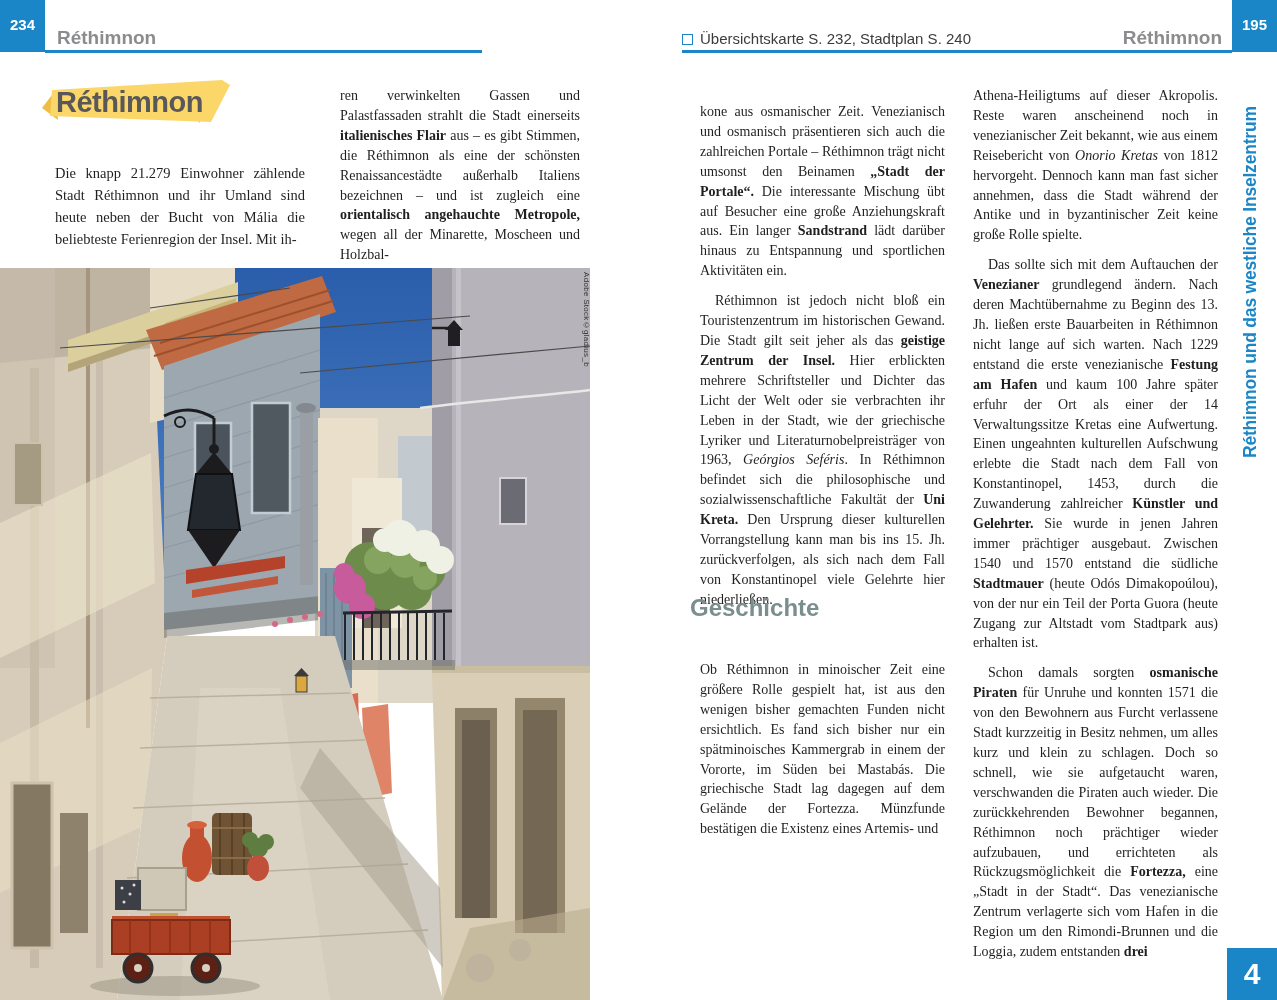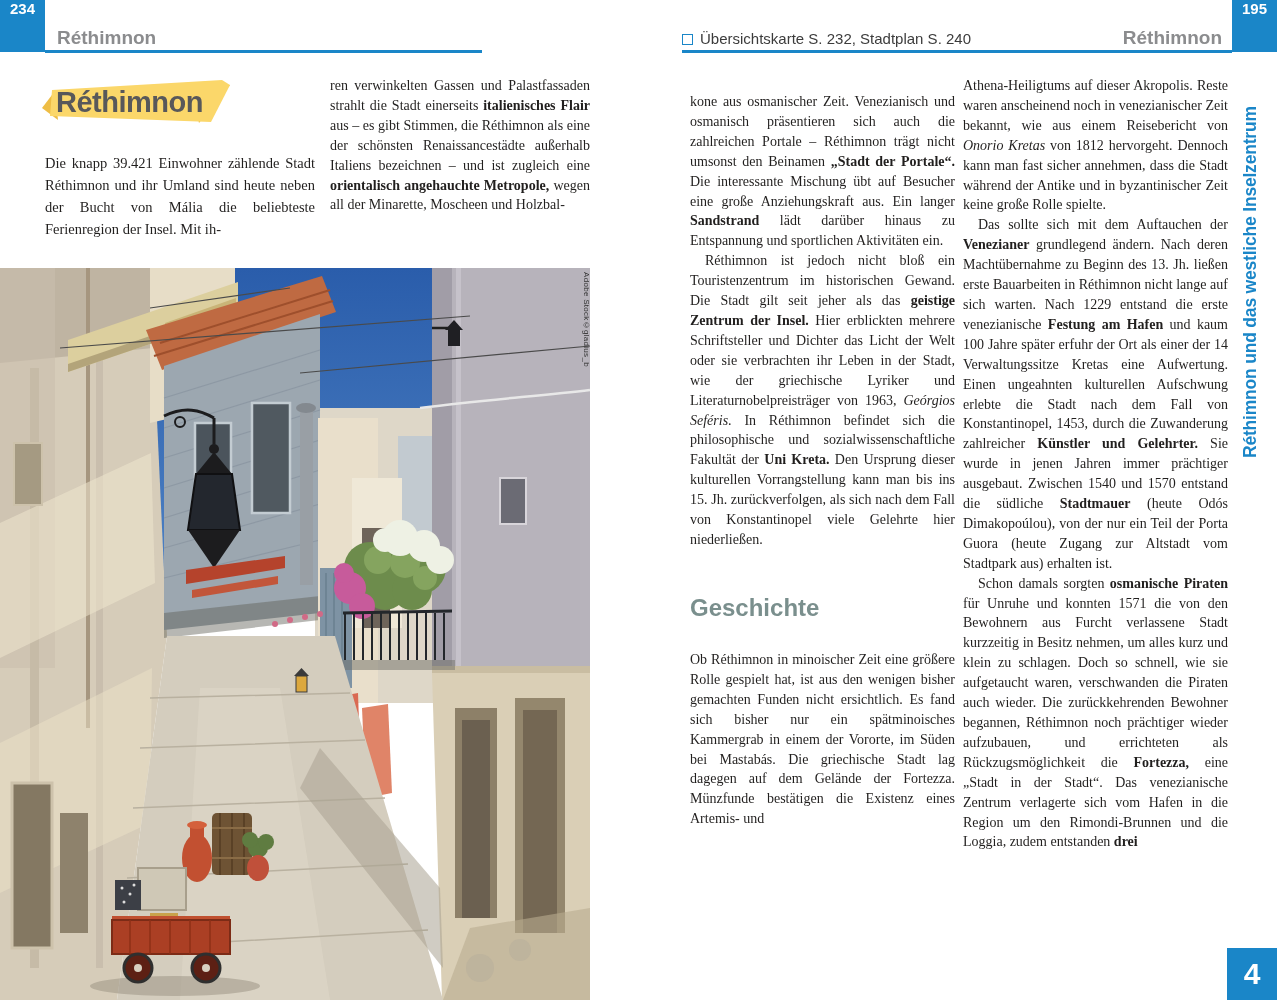--- a/index.html
+++ b/index.html
@@ -6,21 +6,21 @@
     --accent:#1a86c8; --highlight:#fbd76a; --highlight-dark:#eebd45;
     --heading:#7a8f8d; --gray-title:#8b8c8e; --body-text:#211f1e; --caption-gray:#9c9c9c;
   }
   *{box-sizing:border-box;margin:0;padding:0;}
   body{background:#e8e8e8;font-family:"Liberation Serif","DejaVu Serif",serif;}
   .page{position:relative;width:1277px;height:1000px;background:#ffffff;overflow:hidden;color:var(--body-text);}
   .sans{font-family:"Liberation Sans","DejaVu Sans",sans-serif;}
 
   
   .pagenum-box{position:absolute;top:0;width:45px;height:52px;background:var(--accent);
-    display:flex;align-items:flex-start;justify-content:center;padding-bottom:4px;
+    display:flex;align-items:center;justify-content:center;padding-bottom:4px;
     color:#fff;font-weight:bold;font-size:15px;font-family:"Liberation Sans",sans-serif;}
   .pagenum-box.left{left:0;}
   .pagenum-box.right{left:1232px;}
   .header-rule{position:absolute;top:50px;height:2.5px;background:var(--accent);}
   .rule-left{left:45px;width:437px;}
   .rule-right{left:682px;width:550px;}
   .header-title{position:absolute;top:27px;font-weight:bold;font-size:19px;color:var(--gray-title);
     font-family:"Liberation Sans",sans-serif;}
   .header-title.left{left:57px;}
   .header-right-grp{position:absolute;left:682px;top:27px;width:540px;display:flex;align-items:baseline;
@@ -30,21 +30,21 @@
   .map-ref{font-size:15px;color:#3c3c3c;}
   .header-right-grp .spacer{flex:1;}
   .header-title.right{position:static;font-weight:bold;font-size:19px;color:var(--gray-title);}
 
   
   .title-wrap{position:absolute;left:40px;top:78px;width:200px;height:50px;}
   .title-wrap svg{position:absolute;left:0;top:0;}
   .page-title{position:absolute;left:16px;top:8px;font-family:"Liberation Sans",sans-serif;
     font-weight:bold;font-size:29px;color:#58585a;letter-spacing:-0.5px;}
   .col{position:absolute;text-align:justify;font-size:14px;line-height:19.9px;}
-  .col p{margin:0;}
+  .col p{margin:10px;}
   .col .indent{text-indent:15px;}
   .col1{left:45px;top:152px;width:270px;font-size:14.5px;line-height:22px;}
   .col2{left:330px;top:76px;width:260px;}
   .col3a{left:690px;top:92px;width:265px;}
   .col3p3{left:690px;top:650px;width:265px;}
   .col4{left:963px;top:76px;width:265px;}
   .section-heading{position:absolute;left:690px;top:594px;font-family:"Liberation Sans",sans-serif;
     font-weight:bold;font-size:24px;color:var(--heading);}
 
   
@@ -92,21 +92,21 @@
   <div class="title-wrap">
     <svg width="196" height="48" viewBox="0 0 196 48">
       <polygon points="2,30 15,13 18,42" fill="var(--highlight-dark)"></polygon>
       <polygon points="150,6 190,7 159,45" fill="var(--highlight-dark)"></polygon>
       <polygon points="12,12 182,2 190,7 171,44 10,38" fill="var(--highlight)"></polygon>
     </svg>
     <div class="page-title">Réthimnon</div>
   </div>
 
   <div class="col col1">
-    <p class="para"><span>Die knapp 39.421 Einwohner zählende Stadt Réthimnon und ihr Umland sind heute neben der Bucht von Mália die beliebteste Ferienregion der Insel. Mit ih-</span></p>
+    <p class="para"><span>Die knapp 21.279 Einwohner zählende Stadt Réthimnon und ihr Umland sind heute neben der Bucht von Mália die beliebteste Ferienregion der Insel. Mit ih-</span></p>
   </div>
   <div class="col col2">
     <p class="para"><span>ren verwinkelten Gassen und Palastfassaden strahlt die Stadt einerseits </span><span style="font-weight: bold;">italienisches Flair</span><span> aus – es gibt Stimmen, die Réthimnon als eine der schönsten Renaissancestädte außerhalb Italiens bezeichnen – und ist zugleich eine </span><span style="font-weight: bold;">orientalisch angehauchte Metropole,</span><span> wegen all der Minarette, Moscheen und Holzbal-</span></p>
   </div>
 
   <div class="col col3a">
     <p class="para"><span>kone aus osmanischer Zeit. Venezianisch und osmanisch präsentieren sich auch die zahlreichen Portale – Réthimnon trägt nicht umsonst den Beinamen </span><span style="font-weight: bold;">„Stadt der Portale“.</span><span> Die interessante Mischung übt auf Besucher eine große Anziehungskraft aus. Ein langer </span><span style="font-weight: bold;">Sandstrand</span><span> lädt darüber hinaus zu Entspannung und sportlichen Aktivitäten ein.</span></p>
     <p class="para indent"><span>Réthimnon ist jedoch nicht bloß ein Touristenzentrum im historischen Gewand. Die Stadt gilt seit jeher als das </span><span style="font-weight: bold;">geistige Zentrum der Insel.</span><span> Hier erblickten mehrere Schriftsteller und Dichter das Licht der Welt oder sie verbrachten ihr Leben in der Stadt, wie der griechische Lyriker und Literaturnobelpreisträger von 1963, </span><span style="font-style: italic;">Geórgios Seféris</span><span>. In Réthimnon befindet sich die philosophische und sozialwissenschaftliche Fakultät der </span><span style="font-weight: bold;">Uni Kreta.</span><span> Den Ursprung dieser kulturellen Vorrangstellung kann man bis ins 15. Jh. zurückverfolgen, als sich nach dem Fall von Konstantinopel viele Gelehrte hier niederließen.</span></p>
   </div>
   <div class="section-heading">Geschichte</div>

